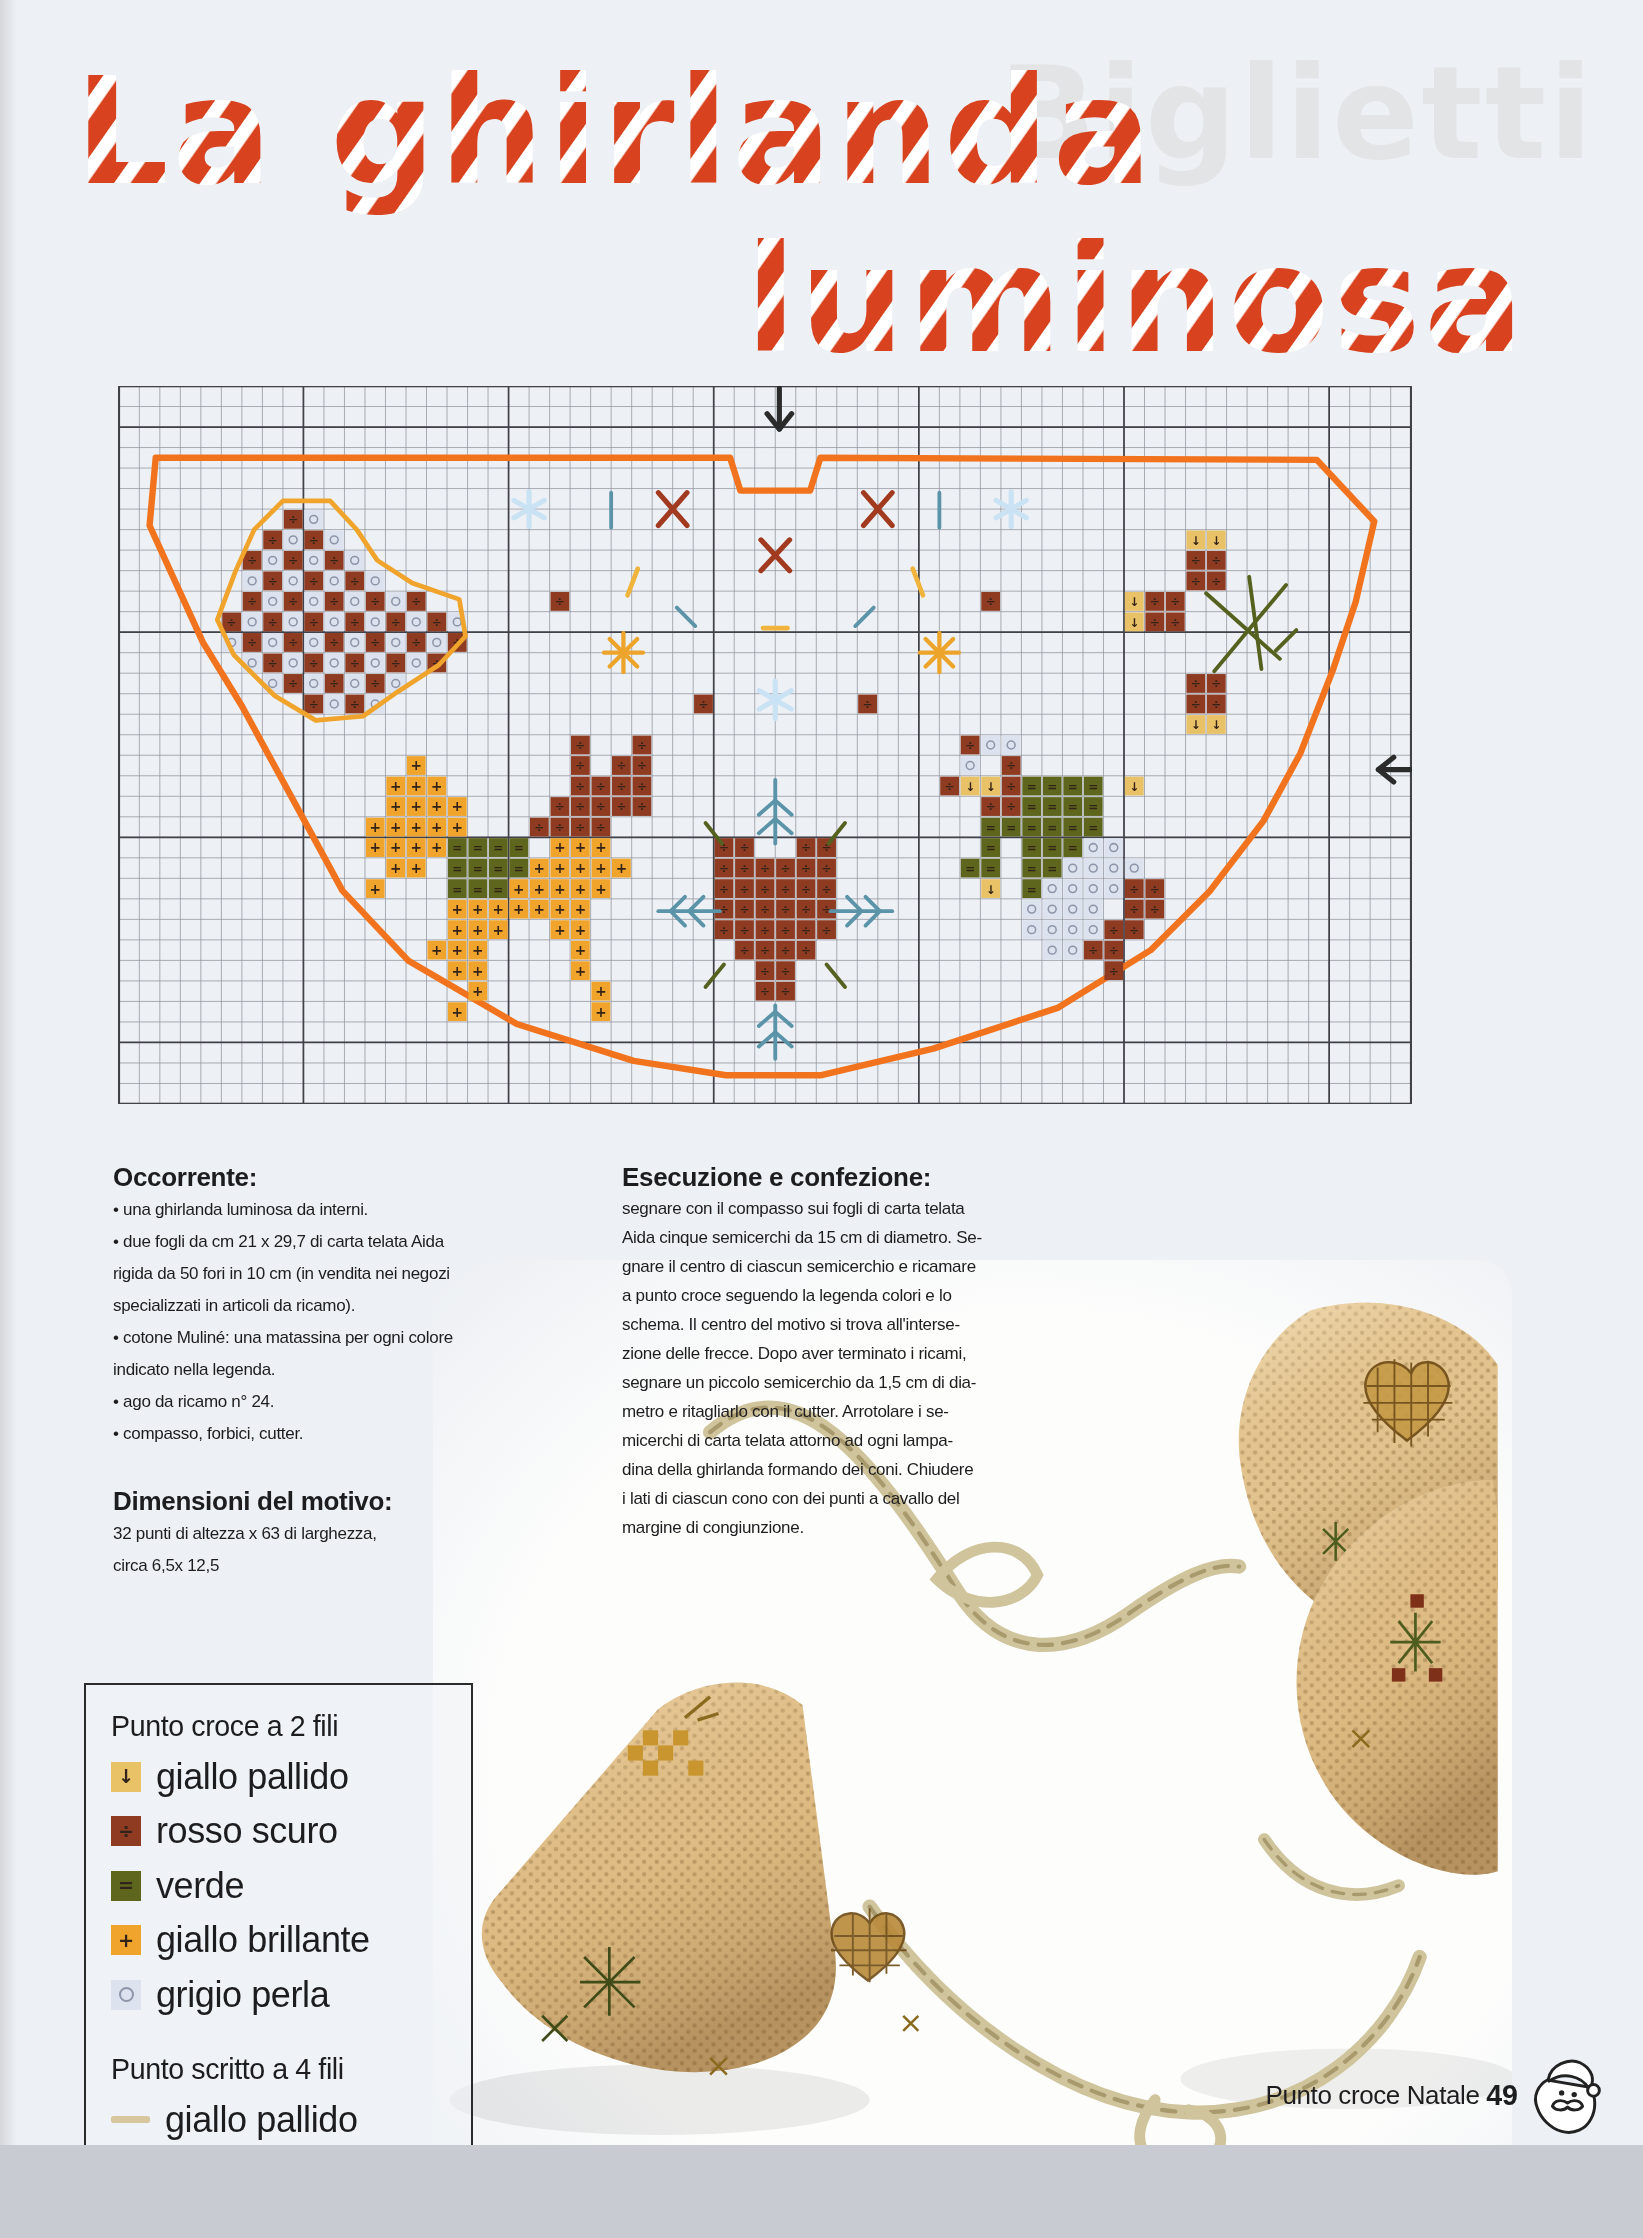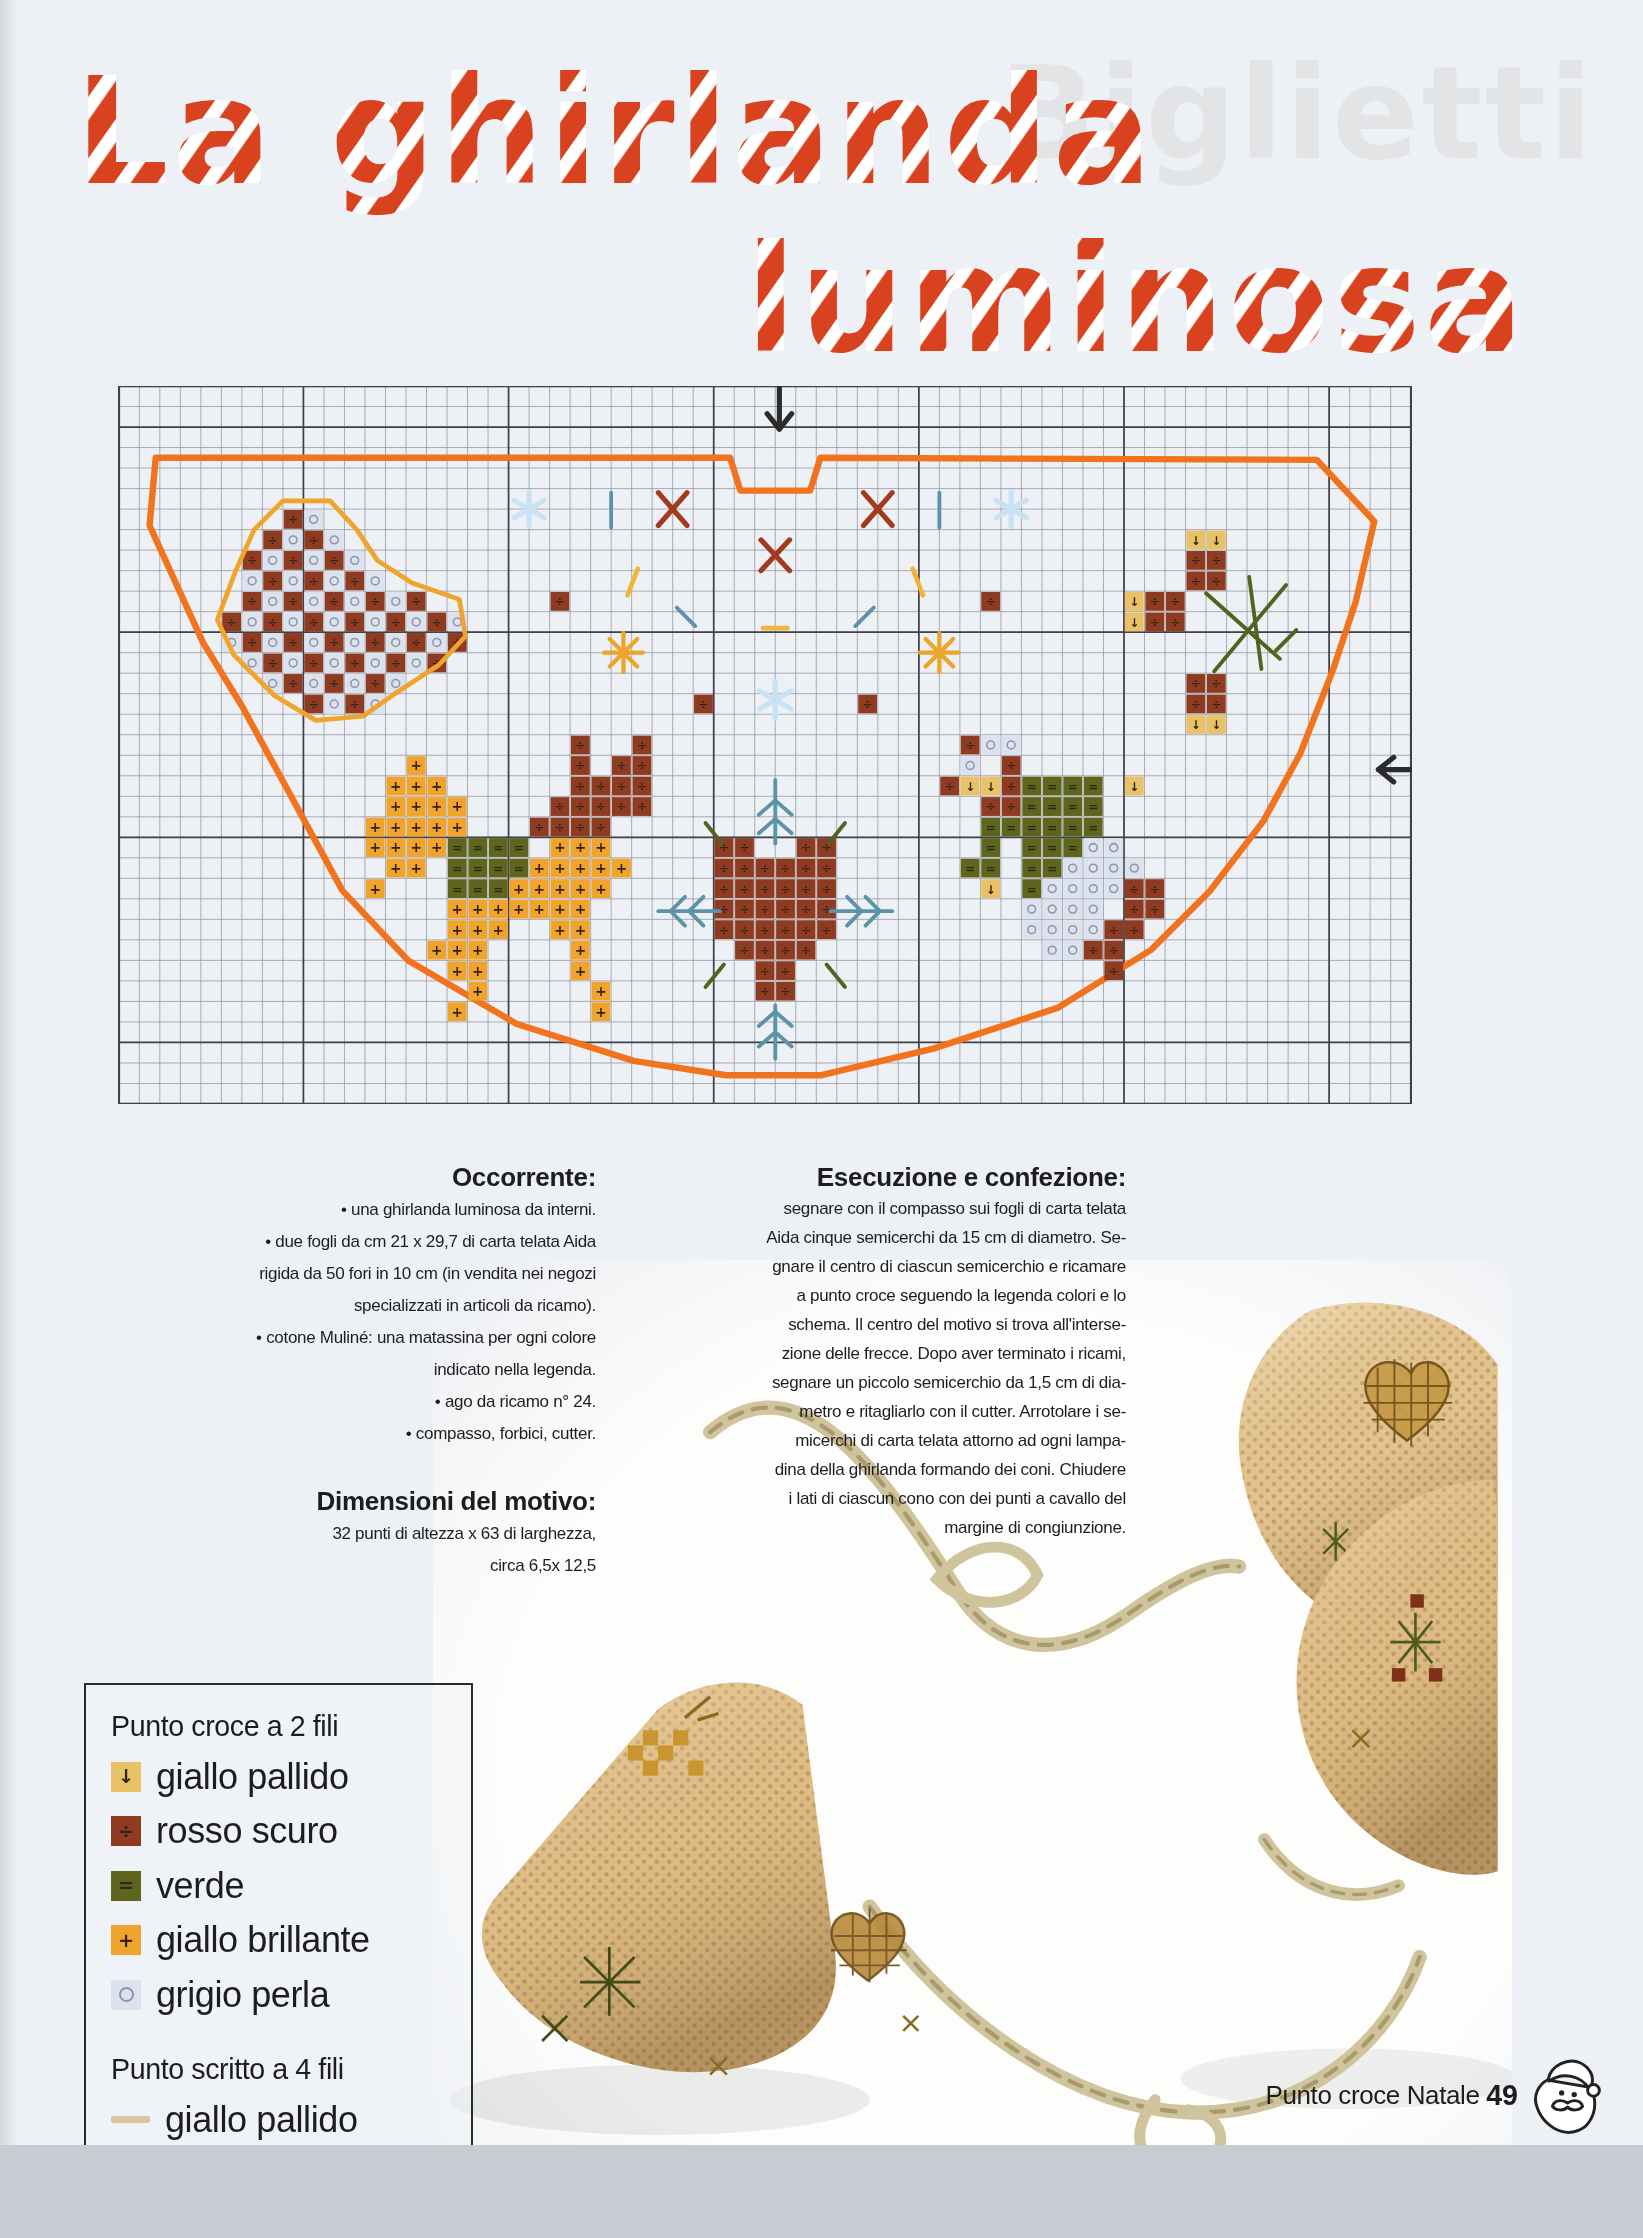--- a/index.html
+++ b/index.html
@@ -19,21 +19,21 @@
   .chart{position:absolute;left:118px;top:386px;width:1294px;height:718px;z-index:2;}
   .chart svg{width:100%;height:100%;display:block;}
 
   
   .photo{position:absolute;left:433px;top:1260px;width:1079px;height:928px;z-index:1;
          background:radial-gradient(ellipse at 55% 55%, #fdfdfc 62%, rgba(253,253,252,0) 97%);
          border-radius:34px;}
   .photo svg{width:100%;height:100%;display:block;}
 
   
-  .col{position:absolute;z-index:3;text-align:right;}
+  .col{position:absolute;z-index:3;}
   .col-left{left:113px;top:1161px;width:483px;}
   .col-right{left:622px;top:1161px;width:504px;}
   .col h3{margin:0;font-size:26px;line-height:33px;font-weight:bold;letter-spacing:-0.3px;}
   .col p{margin:0;font-size:17px;line-height:32px;letter-spacing:-0.3px;white-space:pre-line;}
   .col-right p{line-height:29px;}
   .col h3.spaced{margin-top:35px;}
 
   
   .legend{position:absolute;left:84px;top:1683px;width:389px;box-sizing:border-box;z-index:3;
           border:2.1px solid #2b2b2b;padding:25px 22px 28.6px 25px;background:rgba(240,243,246,.6);}

